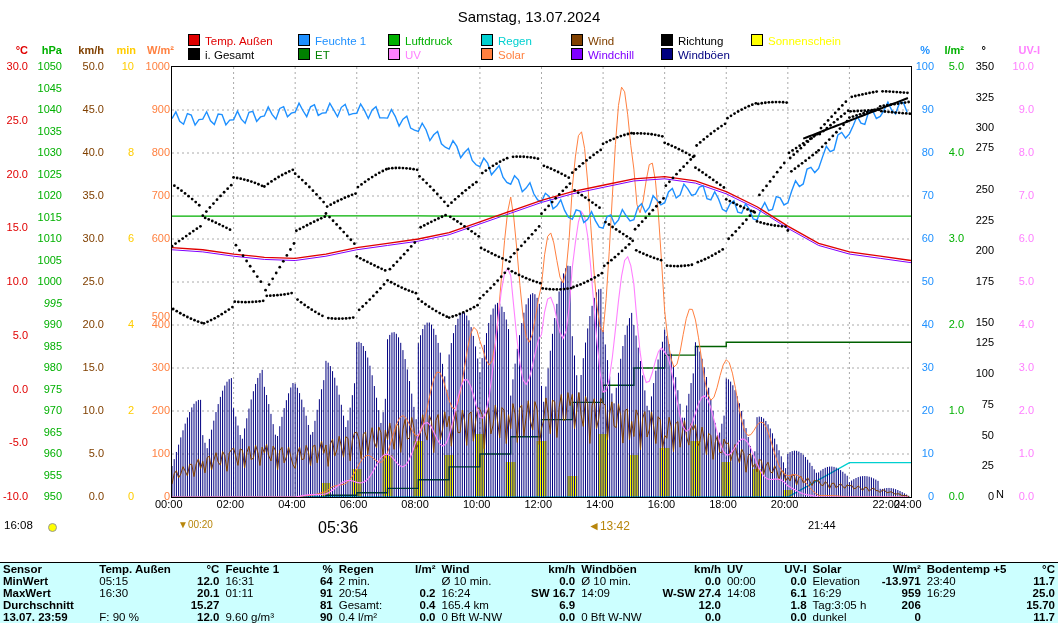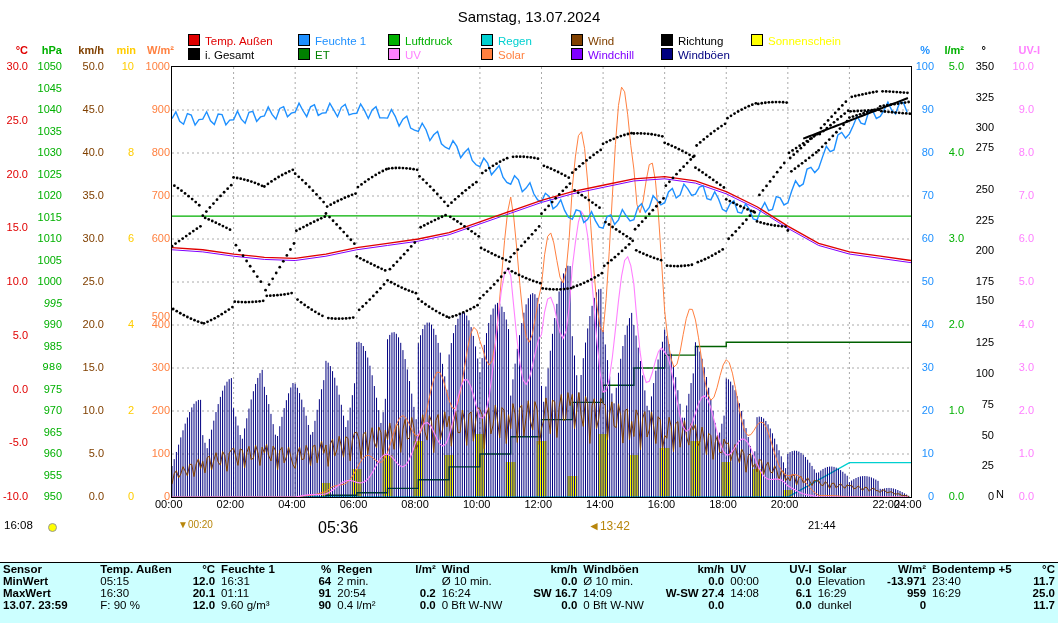--- a/index.html
+++ b/index.html
@@ -90,21 +90,21 @@
       <div style="top: 87px;">1030</div>
       <div style="top: 108.5px;">1025</div>
       <div style="top: 130px;">1020</div>
       <div style="top: 151.5px;">1015</div>
       <div style="top: 173px;">1010</div>
       <div style="top: 194.5px;">1005</div>
       <div style="top: 216px;">1000</div>
       <div style="top: 237.5px; font-style: italic;">995</div>
       <div style="top: 259px;">990</div>
       <div style="top: 280.5px;">985</div>
-      <div style="top: 302px; font-family: Liberation Mono, monospace;">980</div>
+      <div style="top: 302px;">980</div>
       <div style="top: 323.5px;">975</div>
       <div style="top: 345px;">970</div>
       <div style="top: 366.5px;">965</div>
       <div style="top: 388px;">960</div>
       <div style="top: 409.5px;">955</div>
       <div style="top: 431px;">950</div>
     </div>
   <div class="tickcol" id="tk-wind" style="left:64px;top:60px;width:40px;color:#804000">
       <div style="top: 1px;">50.0</div>
       <div style="top: 44px;">45.0</div>
@@ -163,21 +163,21 @@
     </div>
   <div class="tickcol" id="tk-dir" style="left:968px;top:60px;width:26px;color:#000000">
       <div style="top: 1px;">350</div>
       <div style="top: 31.7143px;">325</div>
       <div style="top: 62.4286px;">300</div>
       <div style="top: 82px;">275</div>
       <div style="top: 123.857px;">250</div>
       <div style="top: 154.571px;">225</div>
       <div style="top: 185.286px;">200</div>
       <div style="top: 216px;">175</div>
-      <div style="top: 235px; margin-left: 8px;">150</div>
+      <div style="top: 257px; margin-left: 8px;">150</div>
       <div style="top: 277.429px;">125</div>
       <div style="top: 308.143px;">100</div>
       <div style="top: 338.857px;">75</div>
       <div style="top: 369.571px;">50</div>
       <div style="top: 400.286px;">25</div>
       <div style="top: 431px;">0</div>
     </div>
   <div class="tickcol" id="tk-uvi" style="left:1000px;top:60px;width:34px;color:#ff80ff">
       <div style="top: 1px;">10.0</div>
       <div style="top: 44px;">9.0</div>
@@ -1282,20 +1282,39 @@
         <td>14:09</td>
         <td class="b r">W-SW 27.4</td>
         <td>14:08</td>
         <td class="b r">6.1</td>
         <td>16:29</td>
         <td class="b r">959</td>
         <td>16:29</td>
         <td class="b r">25.0</td>
       </tr>
       <tr>
+        <td class="b">Durchschnitt</td>
+        <td></td>
+        <td class="b r">15.27</td>
+        <td></td>
+        <td class="b r">81</td>
+        <td>Gesamt:</td>
+        <td class="b r">0.4</td>
+        <td>165.4 km</td>
+        <td class="b r">6.9</td>
+        <td></td>
+        <td class="b r">12.0</td>
+        <td></td>
+        <td class="b r">1.8</td>
+        <td>Tag:3:05 h</td>
+        <td class="b r">206</td>
+        <td></td>
+        <td class="b r">15.70</td>
+      </tr>
+      <tr>
         <td class="b">13.07. 23:59</td>
         <td>F: 90 %</td>
         <td class="b r">12.0</td>
         <td>9.60 g/m³</td>
         <td class="b r">90</td>
         <td>0.4 l/m²</td>
         <td class="b r">0.0</td>
         <td>0 Bft W-NW</td>
         <td class="b r">0.0</td>
         <td>0 Bft W-NW</td>

